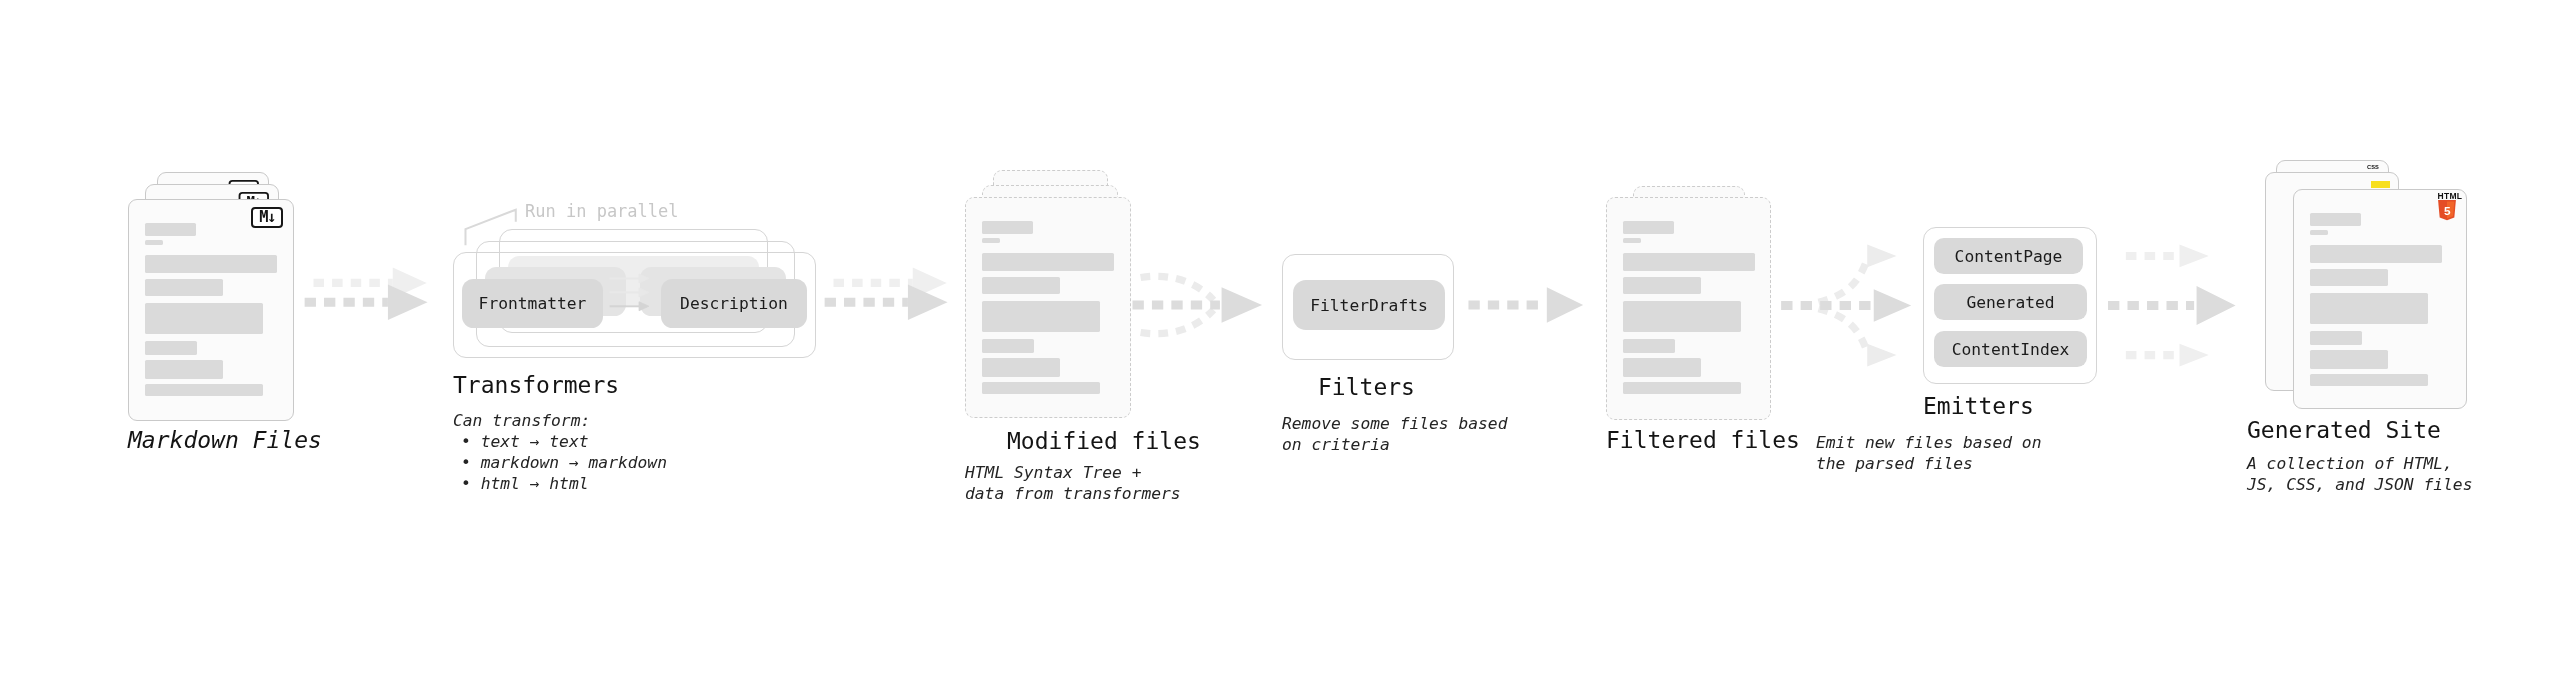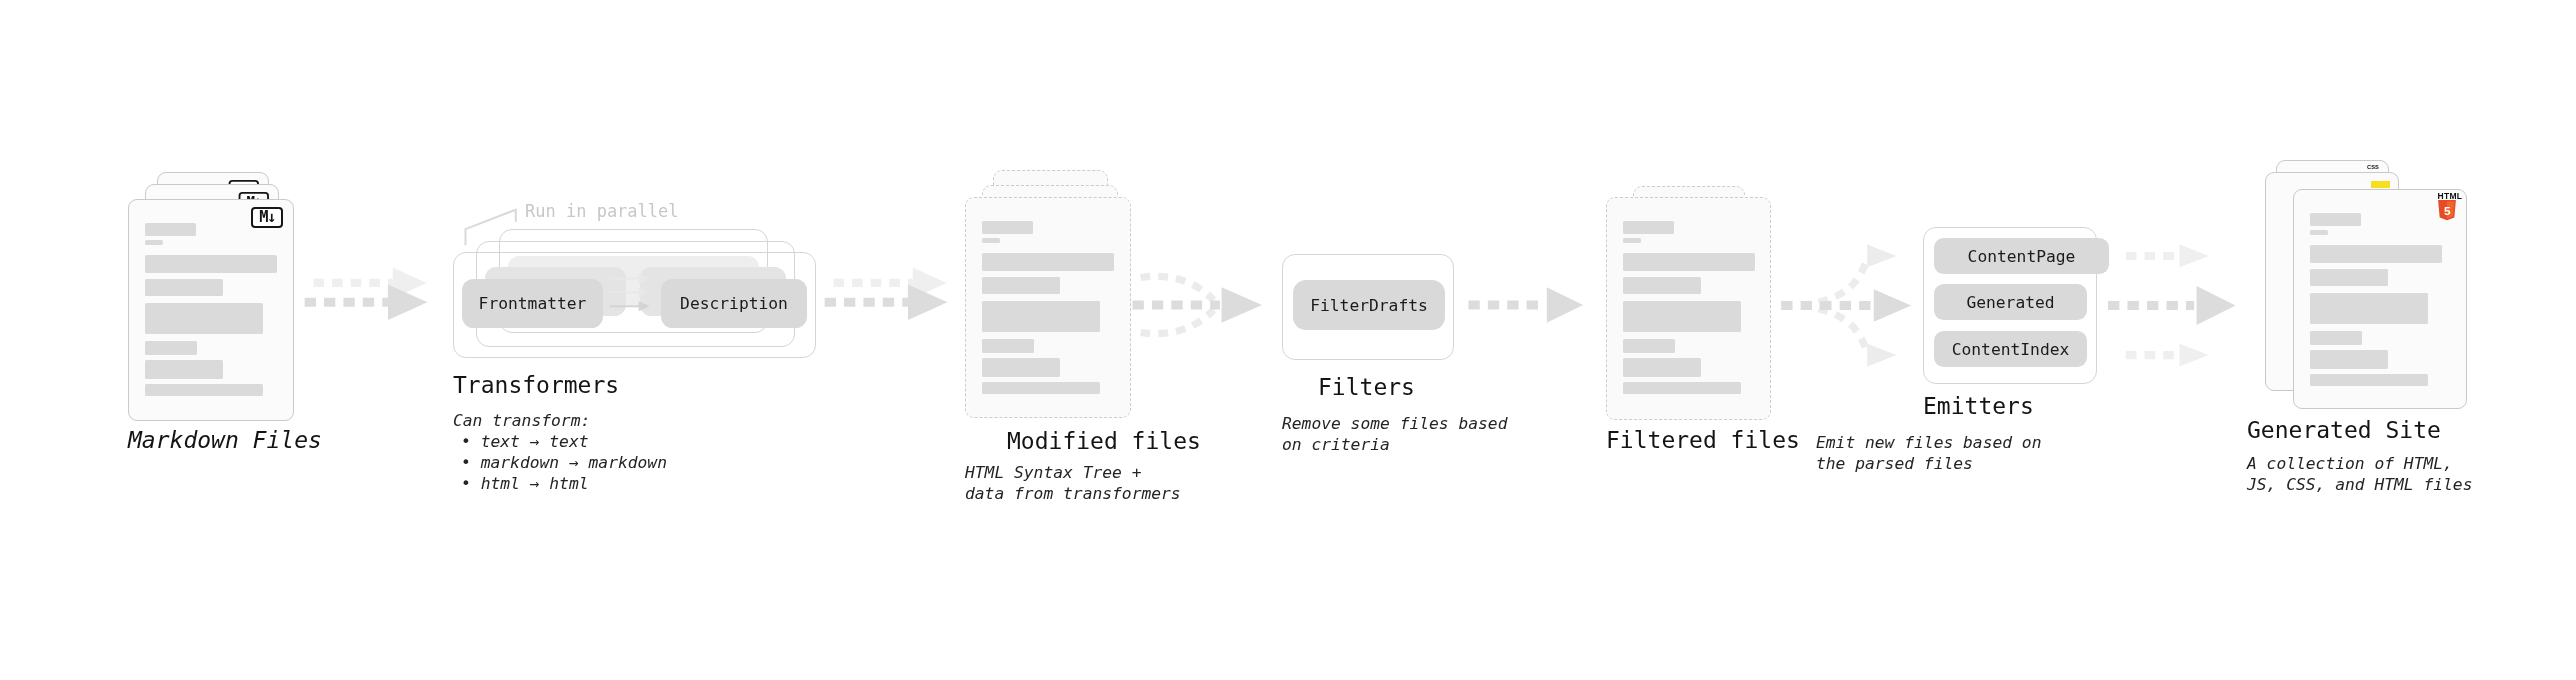--- a/index.html
+++ b/index.html
@@ -204,21 +204,21 @@
     <path d="M 52,84 C 84,76 100,62 110,36" fill="none" stroke="#ececec" stroke-width="9" stroke-dasharray="12 10"></path>
     <polygon points="112,13 148,27 112,41" fill="#ececec"></polygon>
     <path d="M 52,92 C 84,100 100,114 110,140" fill="none" stroke="#ececec" stroke-width="9" stroke-dasharray="12 10"></path>
     <polygon points="112,135 148,149 112,163" fill="#ececec"></polygon>
     <line x1="6" y1="88" x2="118" y2="88" stroke="#dcdcdc" stroke-width="11" stroke-dasharray="14 10"></line>
     <polygon points="120,68 166,88 120,108" fill="#dcdcdc"></polygon>
   </svg>
 
   <div>
     <div class="frame filled" style="left:1923px; top:227px; width:174px; height:157px;"></div>
-    <div class="node-btn" style="left:1934px; top:238px; width:175px; height:36px; border-radius:9.8px;">ContentPage</div>
+    <div class="node-btn" style="left:1934px; top:238px; width:149px; height:36px; border-radius:9.8px;">ContentPage</div>
     <div class="node-btn" style="left:1934px; top:284px; width:153px; height:36px; border-radius:9.8px;">Generated</div>
     <div class="node-btn" style="left:1934px; top:331px; width:153px; height:36px; border-radius:9.8px;">ContentIndex</div>
     <div class="sec-title" style="left:1923px; top:392px;">Emitters</div>
     <div class="sec-desc" style="left:1816px; top:432px;">
       <div>Emit new files based on</div>
       <div>the parsed files</div>
     </div>
   </div>
 
   <svg style="left:2103px; top:234px;" width="140" height="143" viewBox="0 0 172 176">
@@ -256,18 +256,18 @@
           <div class="bar" style="width: 78px; height: 17px; margin-bottom: 7.3px;"></div>
           <div class="bar" style="width: 118px; height: 31px; margin-bottom: 6.5px;"></div>
           <div class="bar" style="width: 52px; height: 14px; margin-bottom: 4.9px;"></div>
           <div class="bar" style="width: 78px; height: 18.7px; margin-bottom: 5.7px;"></div>
           <div class="bar" style="width: 118px; height: 12.2px; margin-bottom: 0px;"></div>
         </div>
     </div>
     <div class="sec-title" style="left:2247px; top:416px;">Generated Site</div>
     <div class="sec-desc" style="left:2247px; top:453px;">
       <div>A collection of HTML,</div>
-      <div>JS, CSS, and HTML files</div>
+      <div>JS, CSS, and JSON files</div>
     </div>
   </div>
 
 </div>
 
 
 </body></html>

